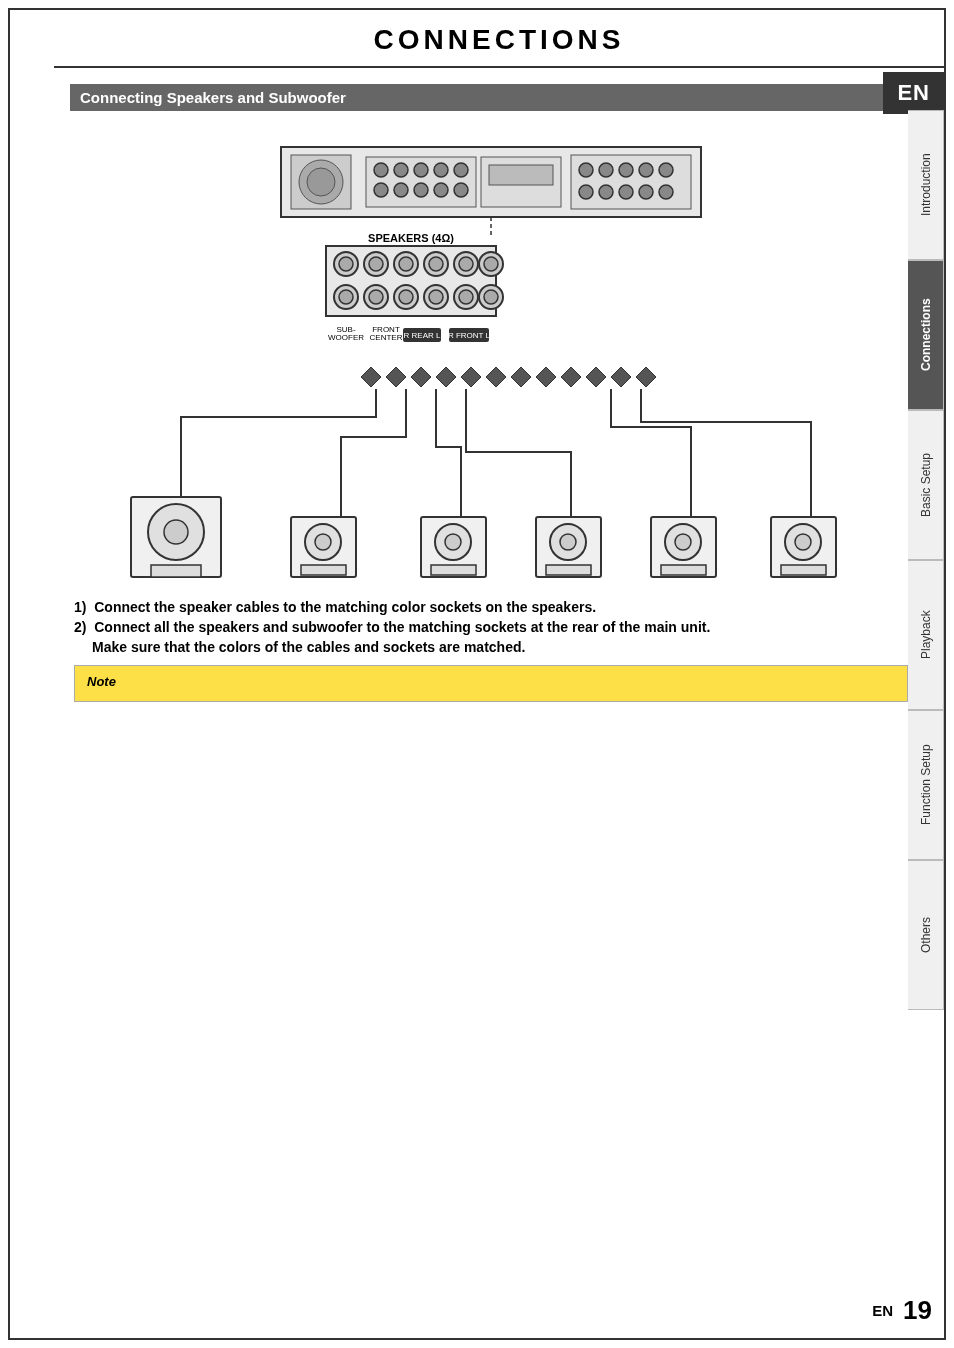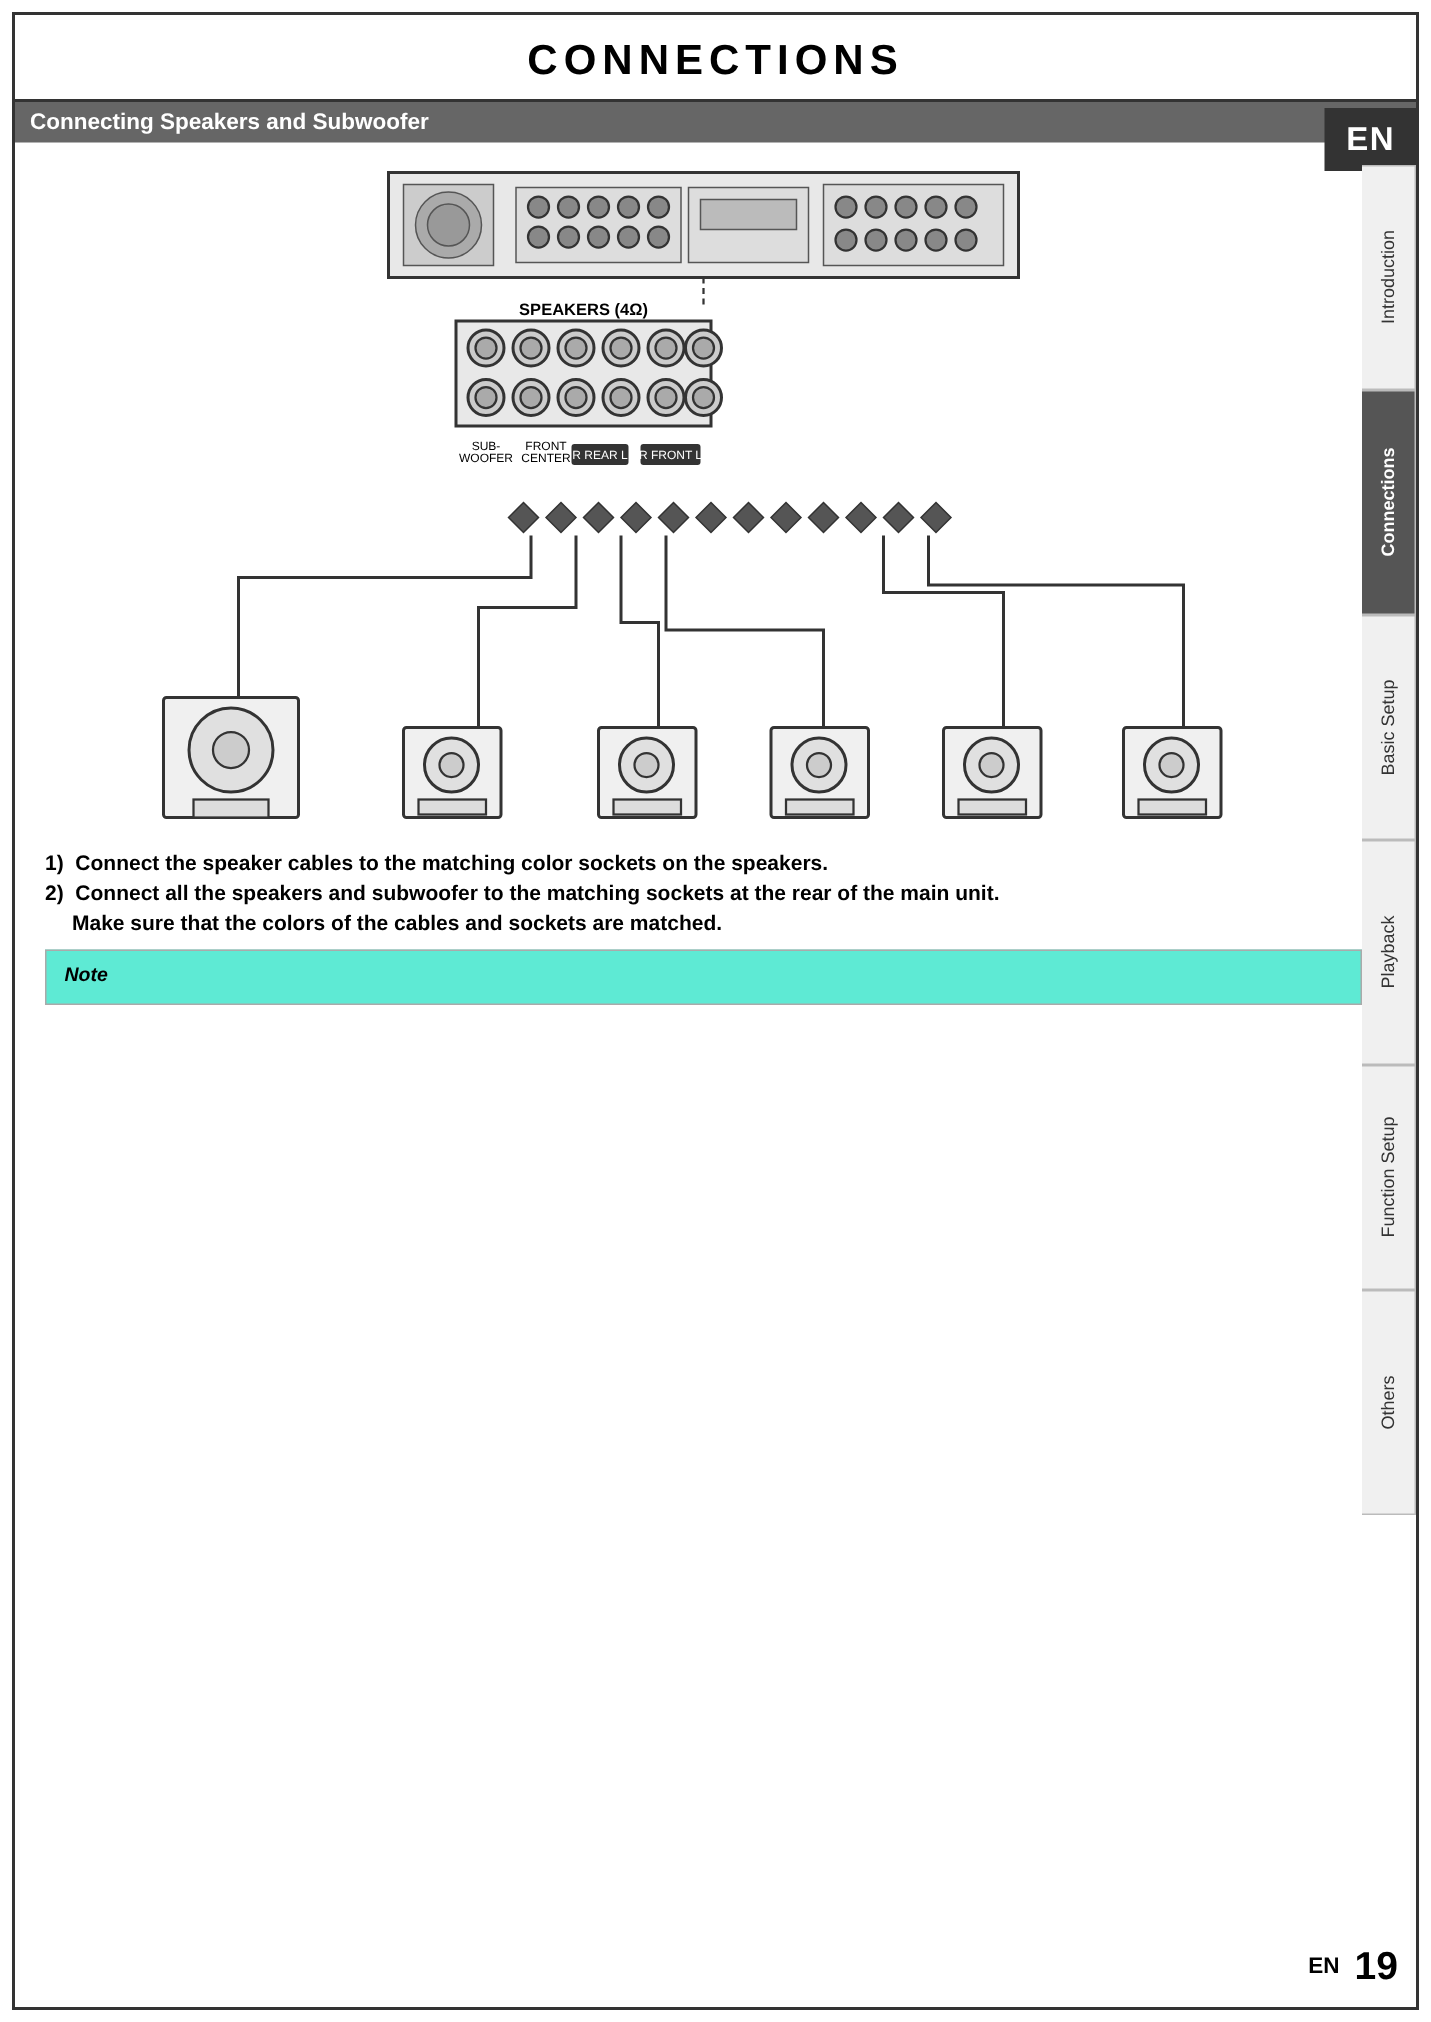--- a/index.html
+++ b/index.html
@@ -11,40 +11,41 @@
       position: relative;
       overflow-x: hidden;
     }
 
     
     .page-border {
       border: 2px solid #333;
       margin: 8px;
       min-height: 1332px;
       position: relative;
+      padding-left: 44px;
     }
 
     
     .page-title {
       text-align: center;
       font-size: 28px;
       font-weight: bold;
       letter-spacing: 4px;
       padding: 14px 0 10px 0;
       border-bottom: 2px solid #333;
     }
 
     
     .section-header {
       background: #666;
       color: #fff;
       font-size: 15px;
       font-weight: bold;
       padding: 5px 10px;
-      margin: 0;
+      margin: 16px;
     }
 
     
     .en-badge-top {
       position: absolute;
       right: 0;
       top: 62px;
       background: #333;
       color: #fff;
       font-size: 22px;
@@ -77,21 +78,21 @@
       margin-bottom: 4px;
       font-weight: bold;
     }
     .instructions .indent {
       margin-left: 18px;
     }
 
     
     .note-box {
       margin: 10px 10px 0 10px;
-      background: #5eead4;
+      background: #fde047;
       border: 1px solid #aaa;
       padding: 8px 12px;
       font-size: 12px;
     }
     .note-box .note-title {
       font-weight: bold;
       font-style: italic;
       margin-bottom: 4px;
       font-size: 13px;
     }

